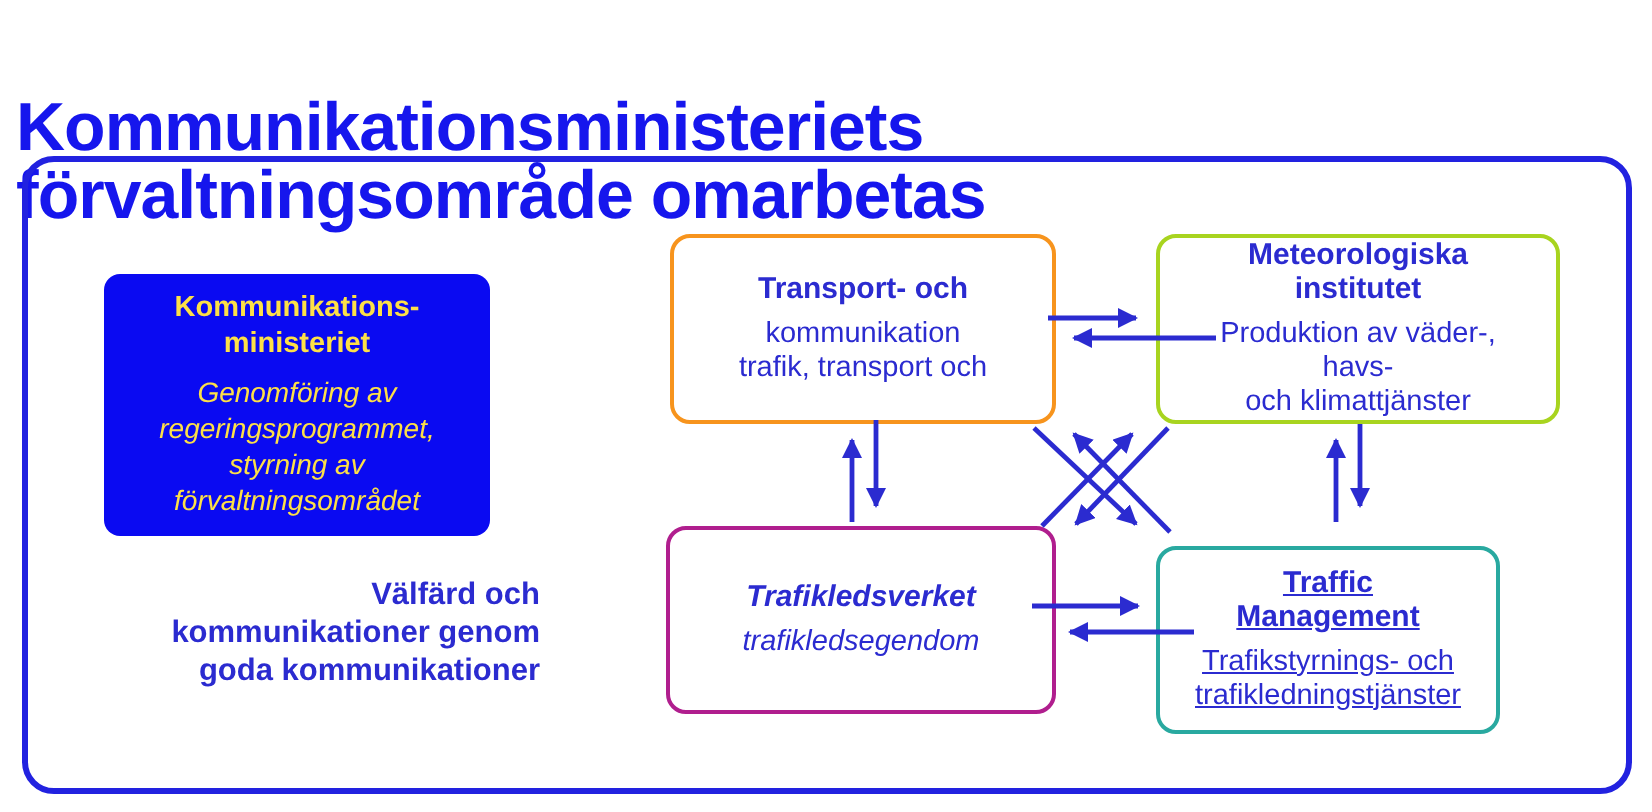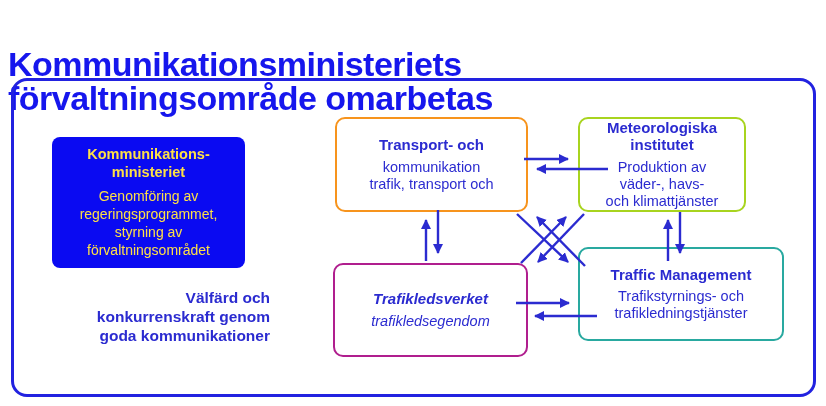--- a/index.html
+++ b/index.html
@@ -27,38 +27,38 @@
     position:absolute;left:11px;top:78px;width:799px;height:313px;
     border:3px solid var(--frame_blue);border-radius:16px;
   }
   .ministry-box{
     position:absolute;left:52px;top:137px;width:193px;height:131px;
     background:var(--ministry_fill);border-radius:8px;
     display:flex;flex-direction:column;align-items:center;justify-content:center;
     color:#fde047;text-align:center;
   }
   .ministry-box .head{font-size:14.5px;font-weight:bold;line-height:1.25;}
-  .ministry-box .body{font-size:14px;line-height:1.28;margin-top:7px;}
+  .ministry-box .body{font-size:14px;line-height:1.28;margin-top:7px;font-style:italic;}
   .tagline{
     position:absolute;left:30px;top:289px;width:240px;
     text-align:right;font-size:15.5px;font-weight:bold;line-height:1.22;
     color:var(--text_blue);
   }
   .agency{
     position:absolute;background:#ffffff;
     border:2.5px solid;border-radius:10px;
     display:flex;flex-direction:column;align-items:center;justify-content:center;
     text-align:center;color:var(--text_blue);padding:2px 17px;box-sizing:border-box;
   }
   .agency .head{font-size:15px;font-weight:bold;line-height:1.15;}
   .agency .body{font-size:14.5px;line-height:1.18;margin-top:5px;}
   .box-transport{left:335px;top:117px;width:193px;height:95px;border-color:var(--agency_transport);}
-  .box-meteorological{left:578px;top:117px;width:168px;height:95px;border-color:var(--agency_meteorological);align-items:center;}
+  .box-meteorological{left:578px;top:117px;width:202px;height:95px;border-color:var(--agency_meteorological);align-items:center;}
   .box-trafikleds{left:333px;top:263px;width:195px;height:94px;border-color:var(--agency_trafikleds);font-style:italic;}
-  .box-tmf{left:578px;top:247px;width:206px;height:94px;border-color:var(--agency_tmf);}
+  .box-tmf{left:578px;top:273px;width:172px;height:94px;border-color:var(--agency_tmf);text-decoration:underline;}
   .arrows-layer{position:absolute;left:0;top:0;width:826px;height:406px;pointer-events:none;}
   .arrow{stroke:var(--arrow_blue);stroke-width:2.4;}
   .ahead{fill:var(--arrow_blue);}
 </style>
 </head>
 <body>
 
 <div class="stage">
 
   <div class="page-title">
@@ -76,21 +76,21 @@
     <div class="body">
       <div>Genomföring av</div>
       <div>regeringsprogrammet,</div>
       <div>styrning av</div>
       <div>förvaltningsområdet</div>
     </div>
   </div>
 
   <div class="tagline">
     <div>Välfärd och</div>
-    <div>konkurrenskraft genom</div>
+    <div>kommunikationer genom</div>
     <div>goda kommunikationer</div>
   </div>
 
   <div class="agency box-transport">
     <div class="head">
       <div>Transport- och</div>
     </div>
     <div class="body">
       <div>kommunikation</div>
       <div>trafik, transport och</div>

